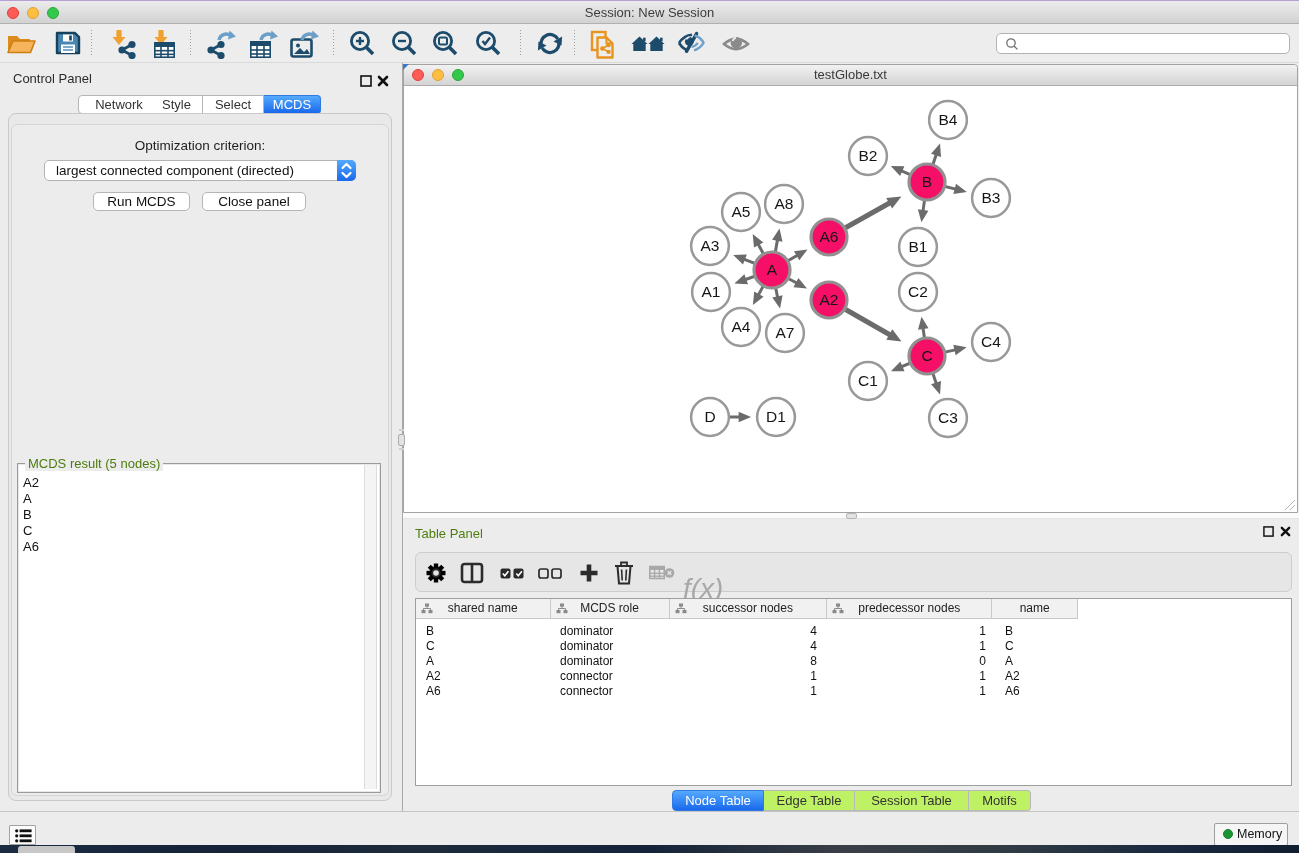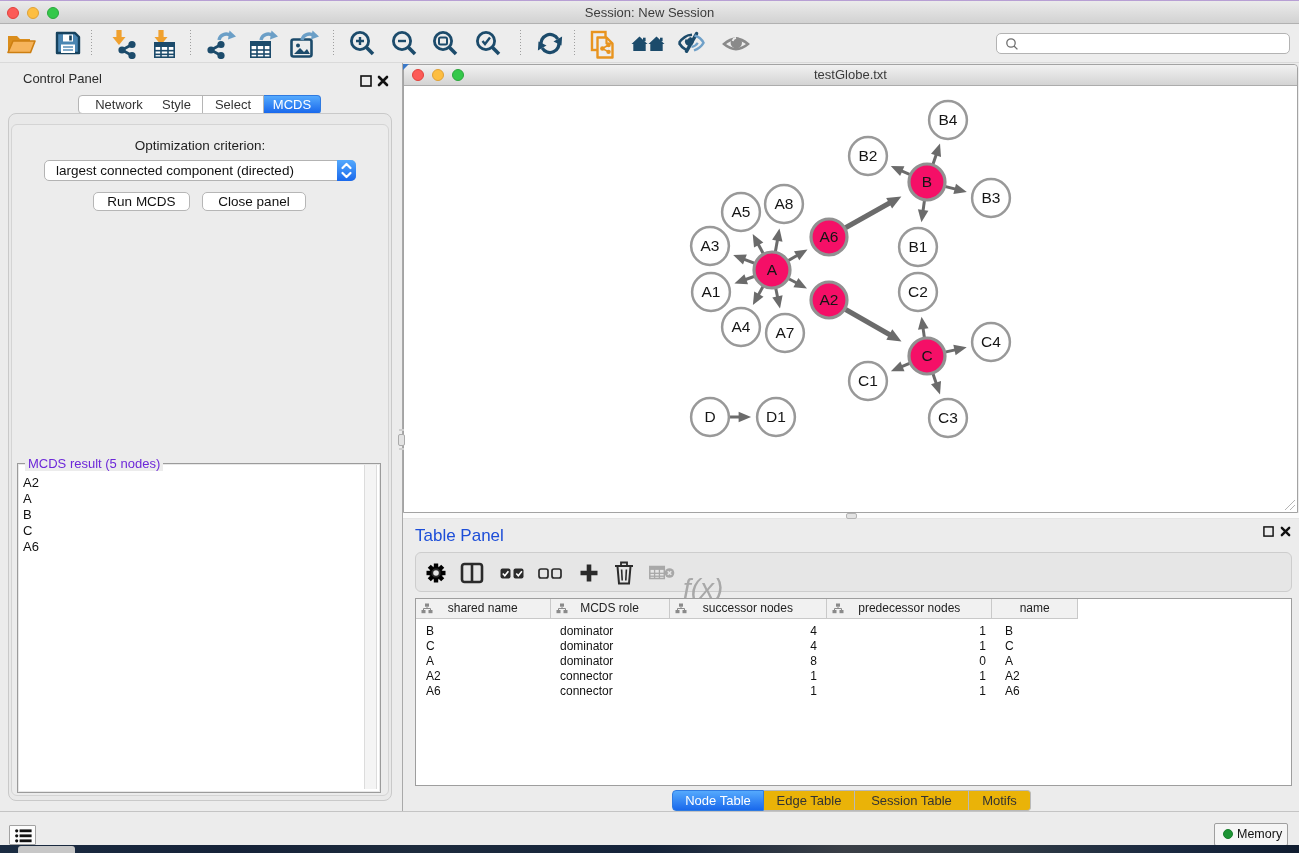--- a/index.html
+++ b/index.html
@@ -20,64 +20,64 @@
   
   #toolbar { left:0; top:25px; width:1299px; height:37px; background:#ededed; }
   .tbi { position:absolute; top:4px; }
   .tsep { position:absolute; top:5px; width:1px; height:26px;
     background-image:repeating-linear-gradient(#9f9f9f 0 1px, transparent 1px 3px); }
   #searchbox { position:absolute; left:996px; top:8px; width:294px; height:21px;
     background:#fff; border:1px solid #b3b3b3; border-radius:5px; }
 
   
   #leftpanel { left:0; top:62px; width:403px; height:749px; background:#ececec; border-right:1px solid #a9a9a9; }
-  #cp-title { position:absolute; left:23px; top:9px; font-size:13px; color:#2b2b2b; }
+  #cp-title { position:absolute; left:13px; top:9px; font-size:13px; color:#2b2b2b; }
   .winbtn { position:absolute; top:13px; }
   .cptabs { position:absolute; top:33px; height:19px; }
   .tab { position:absolute; top:0; height:19px; background:#fff; border:1px solid #b5b5b5; border-left:none;
      font-size:13px; color:#333; text-align:center; line-height:18px; }
   .tab.first { border-left:1px solid #b5b5b5; border-radius:4px 0 0 4px; }
   .tab.last { border-radius:0 4px 4px 0; }
   .tab.sel { background:linear-gradient(#55aafd,#1968ec); color:#fff; border-color:#2f7ae0; }
   #cp-outer { position:absolute; left:8px; top:51px; width:384px; height:688px;
      background:#e9e9e9; border:1px solid #c9c9c9; border-radius:8px; }
   #cp-inner { position:absolute; left:2px; top:10px; width:378px; height:672px;
      background:#ececec; border:1px solid #d4d4d4; border-radius:6px; }
   #optlabel { position:absolute; left:0; top:13px; width:100%; text-align:center; font-size:13.5px; color:#1e1e1e; }
   #dropdown { position:absolute; left:32px; top:35px; width:312px; height:21px; background:#fff;
      border:1px solid #b3b3b3; border-radius:5px; font-size:13.5px; color:#111; line-height:19px; padding-left:11px; }
   #dropbtn { position:absolute; right:-1px; top:-1px; width:19px; height:21px; border-radius:0 5px 5px 0;
      background:linear-gradient(#54a9fd,#1a69ec); }
   .cbtn { position:absolute; top:67px; height:19px; background:#fff; border:1px solid #b6b6b6; border-radius:5px;
      font-size:13.5px; color:#111; text-align:center; line-height:17px; }
   #groupbox { position:absolute; left:5px; top:338px; width:364px; height:330px; background:#fff; border:1px solid #9b9b9b; box-shadow:inset 0 0 0 1px #e8e8e8; }
-  #grouplabel { position:absolute; left:7px; top:-8px; background:#ececec; padding:0 3px; font-size:13px; color:#6d28d9; }
+  #grouplabel { position:absolute; left:7px; top:-8px; background:#ececec; padding:0 3px; font-size:13px; color:#4d7c0f; }
   .mcdsitem { position:absolute; left:5px; font-size:13px; color:#111; }
   #gscroll { position:absolute; right:3px; top:1px; width:13px; height:324px; background:#f4f4f4;
      border-left:1px solid #dcdcdc; border-right:1px solid #dcdcdc; }
 
   
   #netwin { left:403px; top:64px; width:895px; height:449px; border:1px solid #a3a3a3; border-radius:4px 4px 0 0; background:#fff; }
   #nettitle { position:absolute; left:0; top:0; width:100%; height:21px;
     background:linear-gradient(#f2f2f2,#d4d4d4); border-bottom:1px solid #acacac; border-radius:4px 4px 0 0; }
   #nettitle .title { width:100%; text-align:center; line-height:20px; font-size:13px; color:#3a3a3a; }
   .tl2 { position:absolute; width:12px; height:12px; border-radius:50%; top:4px; }
 
   
   #tablepanel { left:403px; top:513px; width:896px; height:298px; background:#ececec; }
   #tp-strip { position:absolute; left:0; top:0; width:100%; height:6px; background:#fbfbfb; border-bottom:1px solid #e4e4e4; }
-  #tp-title { position:absolute; left:12px; top:13px; font-size:17px; color:#1d4ed8; }
+  #tp-title { position:absolute; left:12px; top:13px; font-size:13px; color:#4d7c0f; }
   #tp-toolbar { position:absolute; left:12px; top:39px; width:877px; height:40px;
     background:#e6e6e6; border:1px solid #cdcdcd; border-radius:6px; }
   #tp-table { position:absolute; left:12px; top:85px; width:877px; height:188px; background:#fff; border:1px solid #9e9e9e; }
   .th { position:absolute; top:0; height:20px; background:#f1f1f1; border-right:1px solid #c9c9c9; border-bottom:1px solid #c9c9c9;
      font-size:12px; color:#222; text-align:center; line-height:19px; }
   .td { position:absolute; font-size:12px; color:#111; height:16px; line-height:16px; }
   .bottomtabs { position:absolute; top:277px; height:21px; }
-  .btab { position:absolute; top:0; height:21px; background:#eab308; border:1px solid #b9b9b9; border-left:none;
+  .btab { position:absolute; top:0; height:21px; background:#bef264; border:1px solid #b9b9b9; border-left:none;
     font-size:13px; color:#333; text-align:center; line-height:20px; }
   .btab.first { border-left:1px solid #b9b9b9; border-radius:4px 0 0 4px; }
   .btab.last { border-radius:0 4px 4px 0; }
   .btab.sel { background:linear-gradient(#55aafd,#1968ec); color:#fff; border-color:#2f7ae0; }
 
   
   #statusbar { left:0; top:811px; width:1299px; height:34px; background:#ececec; border-top:1px solid #c4c4c4; }
   #memorybtn { position:absolute; left:1214px; top:11px; width:74px; height:23px; background:#f5f5f5;
      border:1px solid #9f9f9f; border-radius:2px; font-size:12.5px; color:#111; line-height:21px; }
   #listbtn { position:absolute; left:9px; top:13px; width:27px; height:20px; background:#fcfcfc;

